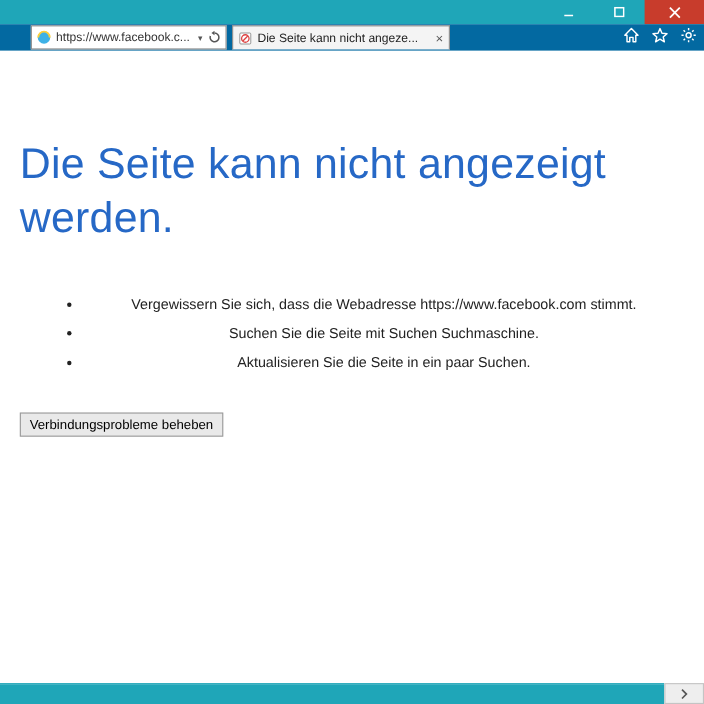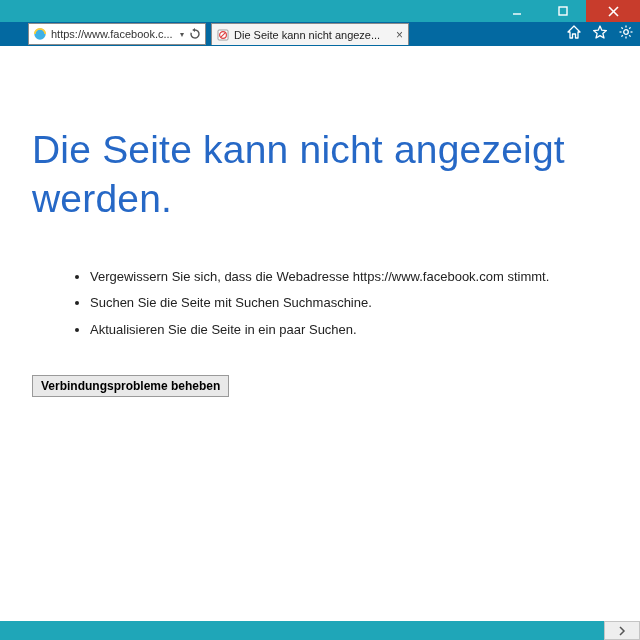--- a/index.html
+++ b/index.html
@@ -66,49 +66,49 @@
     position: absolute;
     right: 6px;
     top: 2px;
     display: flex;
     gap: 10px;
     color: #fff;
   }
   .right-icons span svg { display:block; }
 
   .content {
-    padding: 80px 18px 0 32px;
+    padding: 80px 18px 0 18px;
     height: 575px;
     position: relative;
   }
   h1 {
     font-weight: 300;
     font-size: 39px;
     line-height: 1.25;
     color: #2668c6;
     margin-bottom: 44px;
     letter-spacing: 0.2px;
   }
   ul {
     list-style: disc;
     margin-left: 58px;
     font-size: 13px;
     color: #222;
+    text-align: center;
   }
   ul li { margin-bottom: 9px; line-height: 1.35; }
 
   .fix-btn {
     margin-top: 28px;
     padding: 3px 8px;
     font-size: 12px;
     font-family: inherit;
     background: #e9e9e9;
     border: 1px solid #9a9a9a;
     cursor: pointer;
-    font-weight: bold;
   }
 
   .bottombar {
     position: absolute;
     bottom: 0; left: 0; right: 0;
     height: 19px;
     display: flex;
   }
   .bottombar .track {
     flex: 1;

